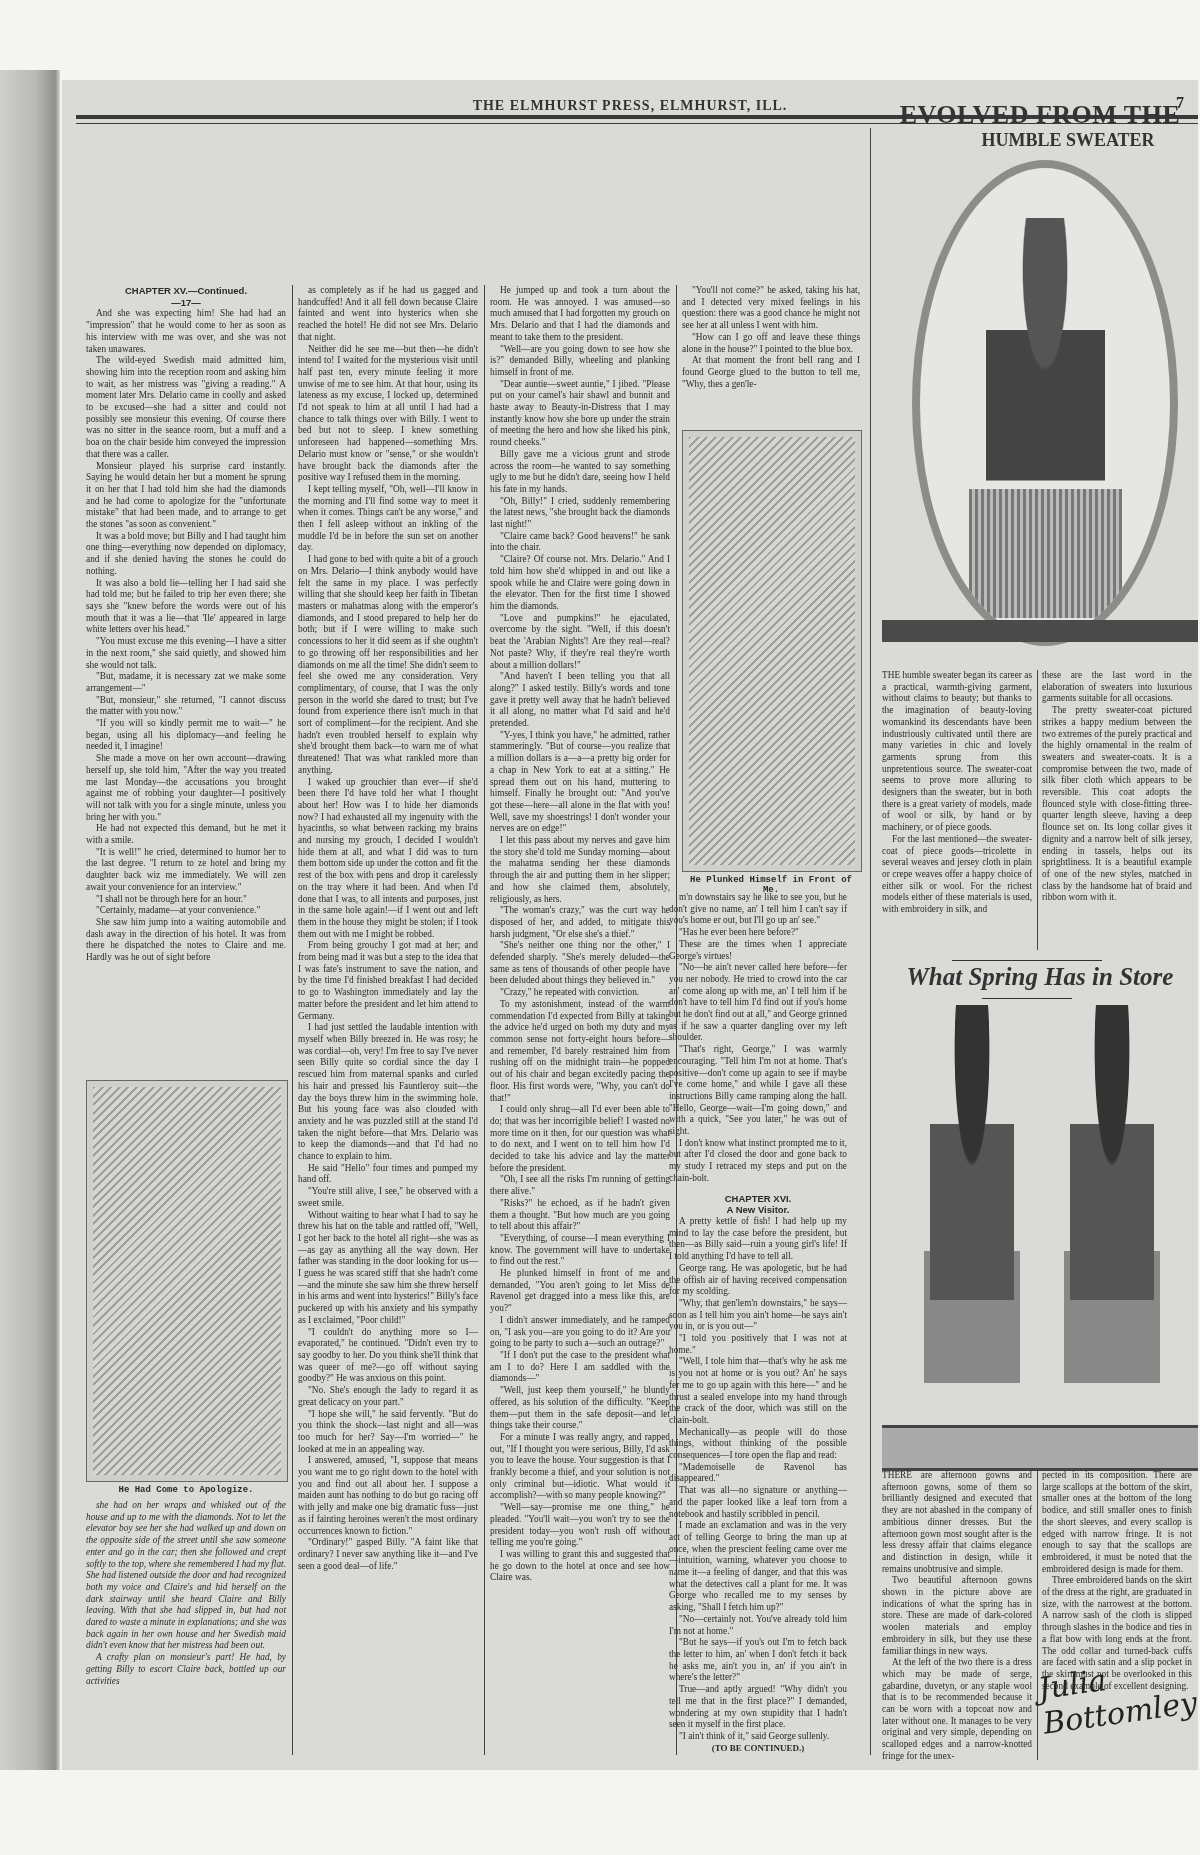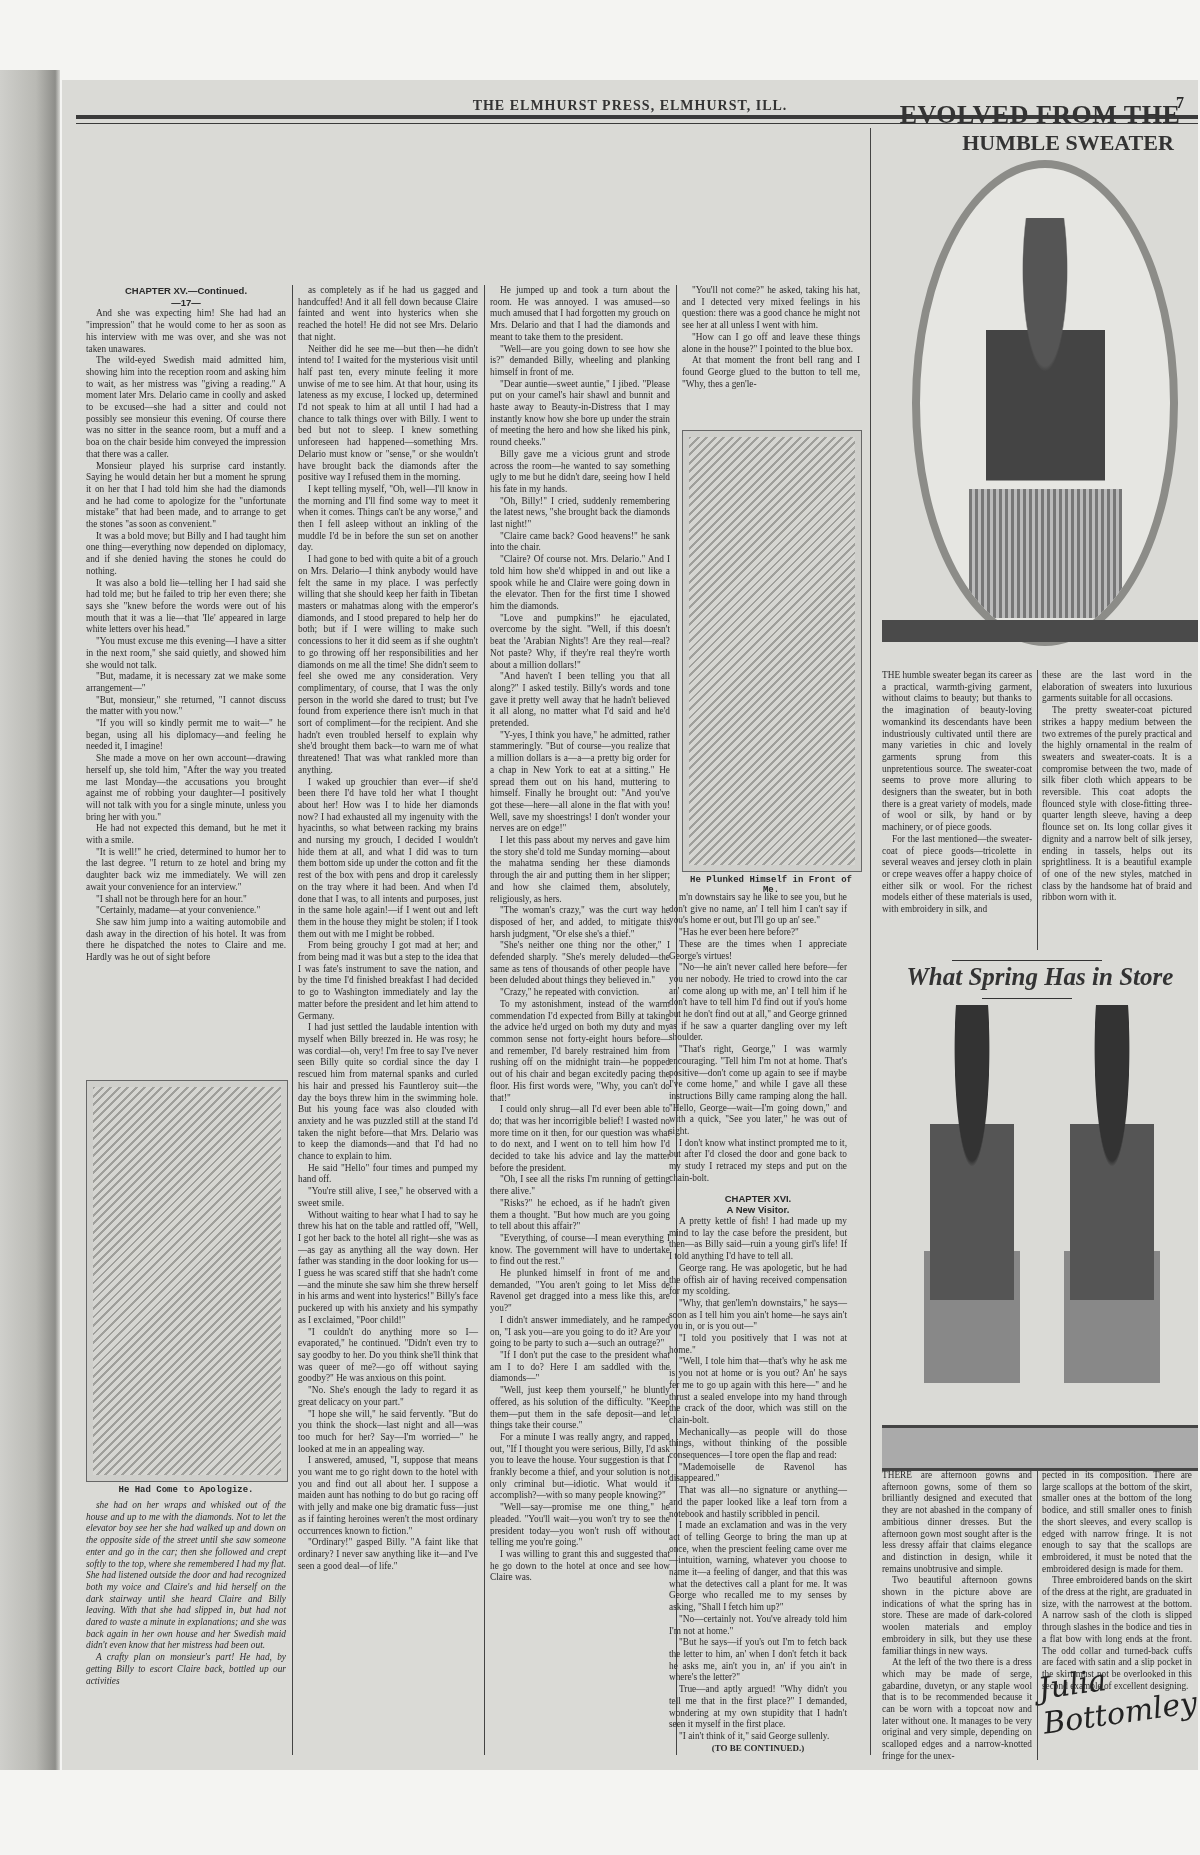--- a/index.html
+++ b/index.html
@@ -21,21 +21,21 @@
   .story-copyright{position:absolute;left:30px;top:118px;font-size:8px;font-weight:bold;}
   .col{position:absolute;font-size:9.3px;line-height:11.7px;text-align:justify;color:#2a2a2a;}
   .col p{margin:0;text-indent:10px;}
   .col-sep{position:absolute;width:1px;background:#444;}
   .chapter-head{text-align:center;font-family:"Liberation Sans",sans-serif;font-weight:bold;font-size:9.5px;margin:2px 0;text-indent:0 !important;}
   .illus{position:absolute;background:#cfcfcb;border:1px solid #666;overflow:hidden;}
   .illus .fig{position:absolute;inset:6px;background:repeating-linear-gradient(135deg,#8a8a86 0 2px,#d8d8d4 2px 6px);opacity:.7;}
   .caption{position:absolute;font-family:Liberation Mono, monospace;font-weight:bold;font-size:9px;text-align:center;}
   .sweater-head{position:absolute;left:820px;top:20px;width:316px;font-family:"Liberation Serif",serif;font-weight:bold;color:#333;text-align:center;}
   .sweater-head .l1{font-size:26px;letter-spacing:.5px;}
-  .sweater-head .l2{font-size:22px;padding-left:56px;}
+  .sweater-head .l2{font-size:18px;padding-left:56px;}
   .sweater-img{position:absolute;left:820px;top:80px;width:316px;height:520px;}
   .oval{position:absolute;left:30px;top:0;width:250px;height:470px;border-radius:50%;border:8px solid #8c8c88;background:#e6e6e2;overflow:hidden;}
   .oval .figure{position:absolute;left:40px;top:50px;width:170px;height:430px;background:radial-gradient(ellipse at 50% 12%,#555 0 18%,transparent 19%),linear-gradient(#444,#444) 50% 40%/70% 35% no-repeat,repeating-linear-gradient(90deg,#777 0 3px,#bbb 3px 6px) 50% 90%/90% 30% no-repeat;}
   .plinth{position:absolute;left:0;top:460px;width:316px;height:22px;background:#4a4a4a;}
   .spring-head{position:absolute;left:820px;top:883px;width:316px;text-align:center;font-size:25px;font-weight:bold;color:#333;font-style:italic;}
   .spring-rule-top{position:absolute;left:890px;top:880px;width:150px;height:1px;background:#333;}
   .spring-rule-bot{position:absolute;left:920px;top:918px;width:90px;height:1px;background:#333;}
   .spring-img{position:absolute;left:820px;top:925px;width:316px;height:460px;}
   .spring-img .fig1,.spring-img .fig2{position:absolute;top:0;width:120px;height:440px;background:radial-gradient(ellipse at 50% 10%,#333 0 20%,transparent 21%),linear-gradient(#555,#555) 50% 45%/70% 40% no-repeat,linear-gradient(#888,#888) 50% 80%/80% 30% no-repeat;}
   .spring-img .fig1{left:30px;}
@@ -156,21 +156,21 @@
 
   <div class="col" style="left:607px;top:812px;width:178px;">
     <p>m'n downstairs say he like to see you, but he don't give no name, an' I tell him I can't say if you's home er out, but I'll go up an' see."</p>
     <p>"Has he ever been here before?"</p>
     <p>These are the times when I appreciate George's virtues!</p>
     <p>"No—he ain't never called here before—fer you ner nobody. He tried to crowd into the car an' come along up with me, an' I tell him if he don't have to tell him I'd find out if you's home but he don't find out at all," and George grinned as if he saw a quarter dangling over my left shoulder.</p>
     <p>"That's right, George," I was warmly encouraging. "Tell him I'm not at home. That's positive—don't come up again to see if maybe I've come home," and while I gave all these instructions Billy came ramping along the hall. "Hello, George—wait—I'm going down," and with a quick, "See you later," he was out of sight.</p>
     <p>I don't know what instinct prompted me to it, but after I'd closed the door and gone back to my study I retraced my steps and put on the chain-bolt.</p>
     <p class="chapter-head" style="margin-top:8px;">CHAPTER XVI.</p>
     <p class="chapter-head">A New Visitor.</p>
-    <p>A pretty kettle of fish! I had made up my mind to lay the case before the president, but then—as Billy said—ruin a young girl's life! If I told anything I'd have to tell all.</p>
+    <p>A pretty kettle of fish! I had help up my mind to lay the case before the president, but then—as Billy said—ruin a young girl's life! If I told anything I'd have to tell all.</p>
     <p>George rang. He was apologetic, but he had the offish air of having received compensation for my scolding.</p>
     <p>"Why, that gen'lem'n downstairs," he says—soon as I tell him you ain't home—he says ain't you in, or is you out—"</p>
     <p>"I told you positively that I was not at home."</p>
     <p>"Well, I tole him that—that's why he ask me is you not at home or is you out? An' he says fer me to go up again with this here—" and he thrust a sealed envelope into my hand through the crack of the door, which was still on the chain-bolt.</p>
     <p>Mechanically—as people will do those things, without thinking of the possible consequences—I tore open the flap and read:</p>
     <p>"Mademoiselle de Ravenol has disappeared."</p>
     <p>That was all—no signature or anything—and the paper looked like a leaf torn from a notebook and hastily scribbled in pencil.</p>
     <p>I made an exclamation and was in the very act of telling George to bring the man up at once, when the prescient feeling came over me—intuition, warning, whatever you choose to name it—a feeling of danger, and that this was what the detectives call a plant for me. It was George who recalled me to my senses by asking, "Shall I fetch him up?"</p>
     <p>"No—certainly not. You've already told him I'm not at home."</p>
     <p>"But he says—if you's out I'm to fetch back the letter to him, an' when I don't fetch it back he asks me, ain't you in, an' if you ain't in where's the letter?"</p>

